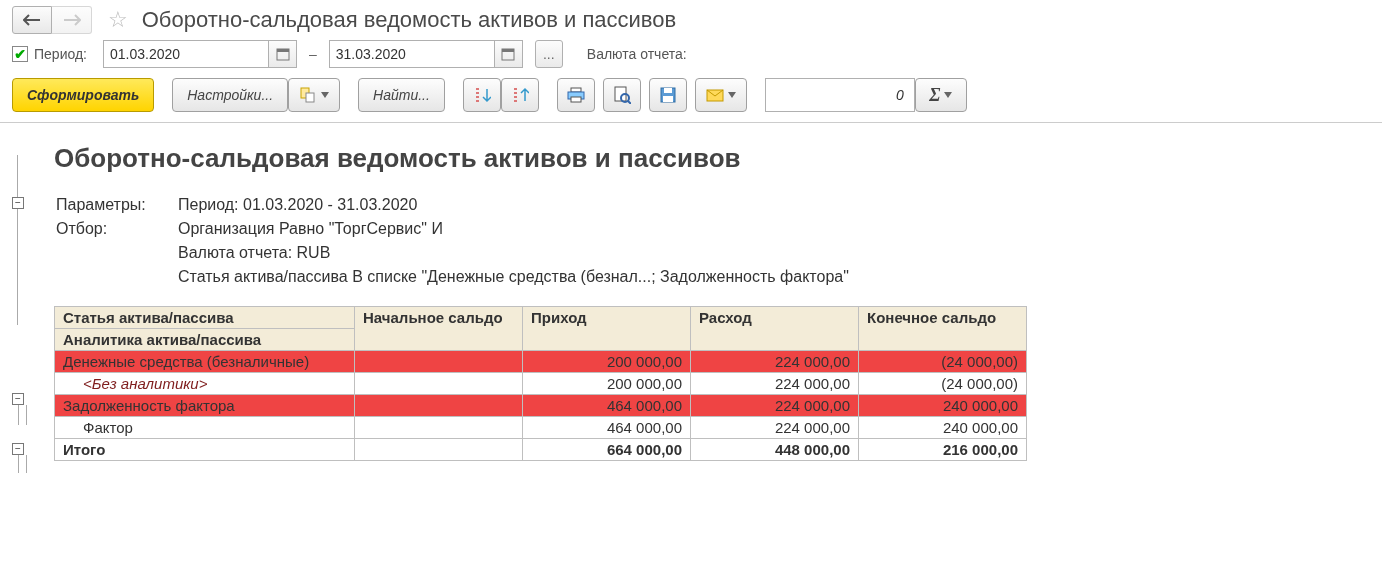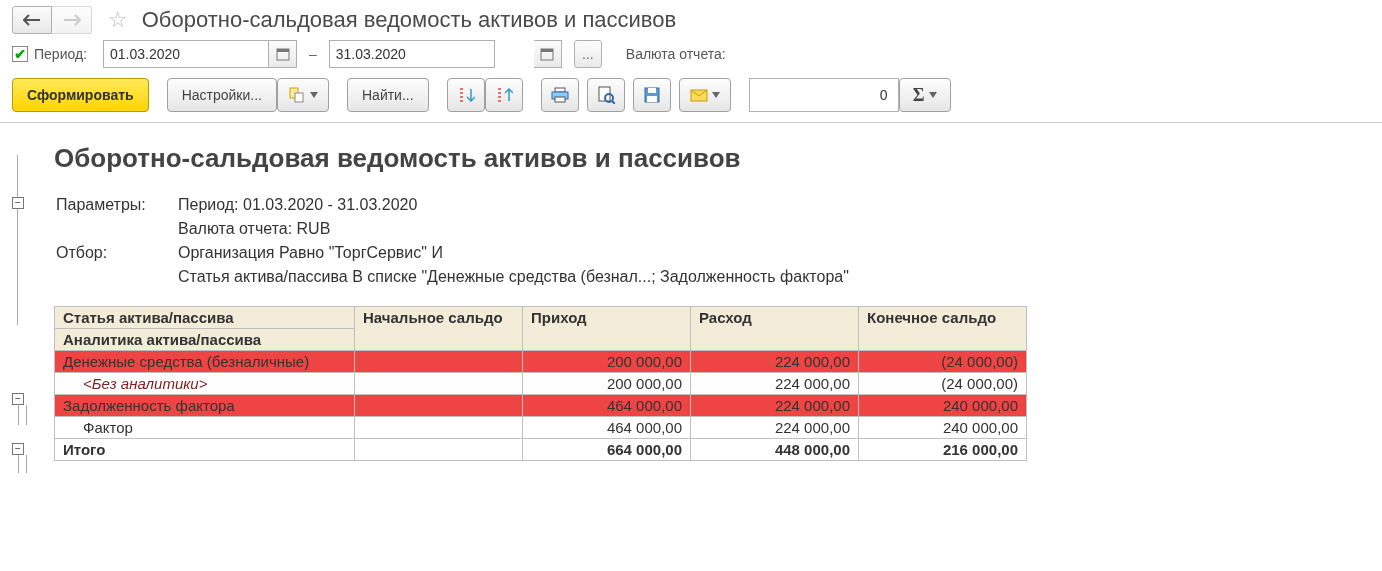--- a/index.html
+++ b/index.html
@@ -103,21 +103,21 @@
   .num-input {
     width: 150px; height:34px;
     border:1px solid #b0b0b0;
     text-align:right;
     padding:0 10px;
     display:flex; align-items:center; justify-content:flex-end;
     background:#fff;
   }
   .sep { margin: 0 6px; }
 
-  .third-row { padding: 6px 12px 10px 12px; gap:0; }
+  .third-row { padding: 6px 12px 10px 12px; gap:0;font-style:italic; }
 
   .report-area {
     border-top: 1px solid #ccc;
     padding: 8px 0 0 12px;
     display:flex;
   }
   .gutter {
     width: 34px;
     position: relative;
   }
@@ -197,21 +197,21 @@
         <span>01.03.2020</span>
       </div>
     <div class="calendar-btn" style="border-left:0;">
       <svg width="14" height="14" viewBox="0 0 14 14">
           <rect x="1" y="2" width="12" height="11" fill="none" stroke="#777"></rect>
           <rect x="1" y="2" width="12" height="3" fill="#777"></rect>
         </svg>
     </div>
   </div>
   <span class="dash sep">–</span>
-  <div style="display:flex;gap:39px;">
+  <div style="display:flex;">
     <div class="date-input">
         <span>31.03.2020</span>
       </div>
     <div class="calendar-btn" style="border-left:0;">
       <svg width="14" height="14" viewBox="0 0 14 14">
           <rect x="1" y="2" width="12" height="11" fill="none" stroke="#777"></rect>
           <rect x="1" y="2" width="12" height="3" fill="#777"></rect>
         </svg>
     </div>
   </div>
@@ -318,26 +318,26 @@
   <div class="report-content">
     <div class="report-title">Оборотно-сальдовая ведомость активов и пассивов</div>
 
     <table class="params">
       <tbody>
           <tr>
         <td>Параметры:</td>
         <td>Период: 01.03.2020 - 31.03.2020</td>
       </tr>
       <tr>
+        <td>Отбор:</td>
+        <td>Организация Равно "ТоргСервис" И</td>
+      </tr>
+      <tr>
         <td></td>
         <td>Валюта отчета: RUB</td>
-      </tr>
-      <tr>
-        <td>Отбор:</td>
-        <td>Организация Равно "ТоргСервис" И</td>
       </tr>
       <tr>
         <td></td>
         <td>Статья актива/пассива В списке "Денежные средства (безнал...; Задолженность фактора"</td>
       </tr>
     </tbody>
       </table>
 
     <table class="data">
       <tbody>

